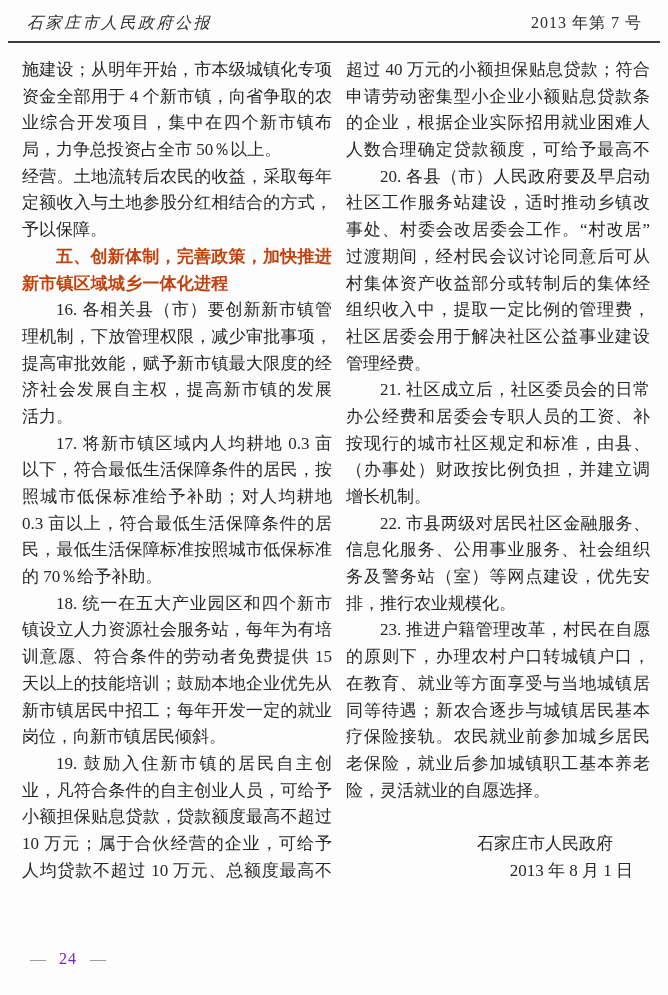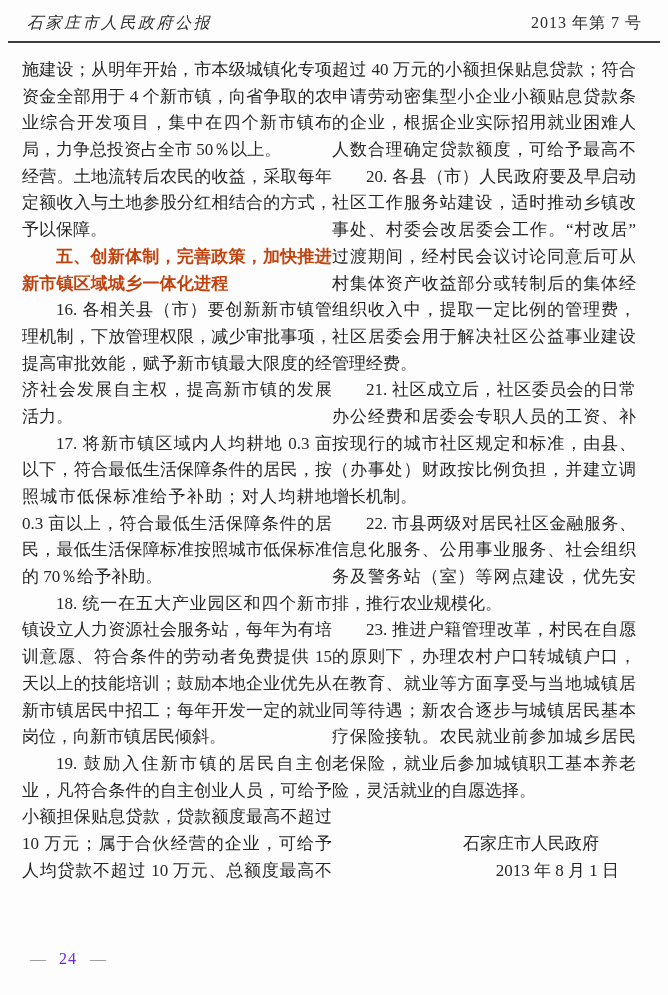--- a/index.html
+++ b/index.html
@@ -31,21 +31,21 @@
   .rule{
     position:absolute;top:41px;left:8px;right:8px;
     height:2px;background:#3c3c3c;
   }
   
   .cols{
     position:absolute;top:57px;left:22px;
     display:flex;
   }
   .col{width:310px;}
-  .col.right{width:304px;}
+  .col.right{width:304px;margin-left:14px;}
   .line{
     height:26.7px;line-height:26.7px;
     font-size:17px;
     text-align:justify;
     white-space:nowrap;
     color:#272727;
   }
   .line.fill{text-align-last:justify;white-space:normal;overflow:hidden;}
   .line.indent{text-indent:34px;}
   .line.bold{

